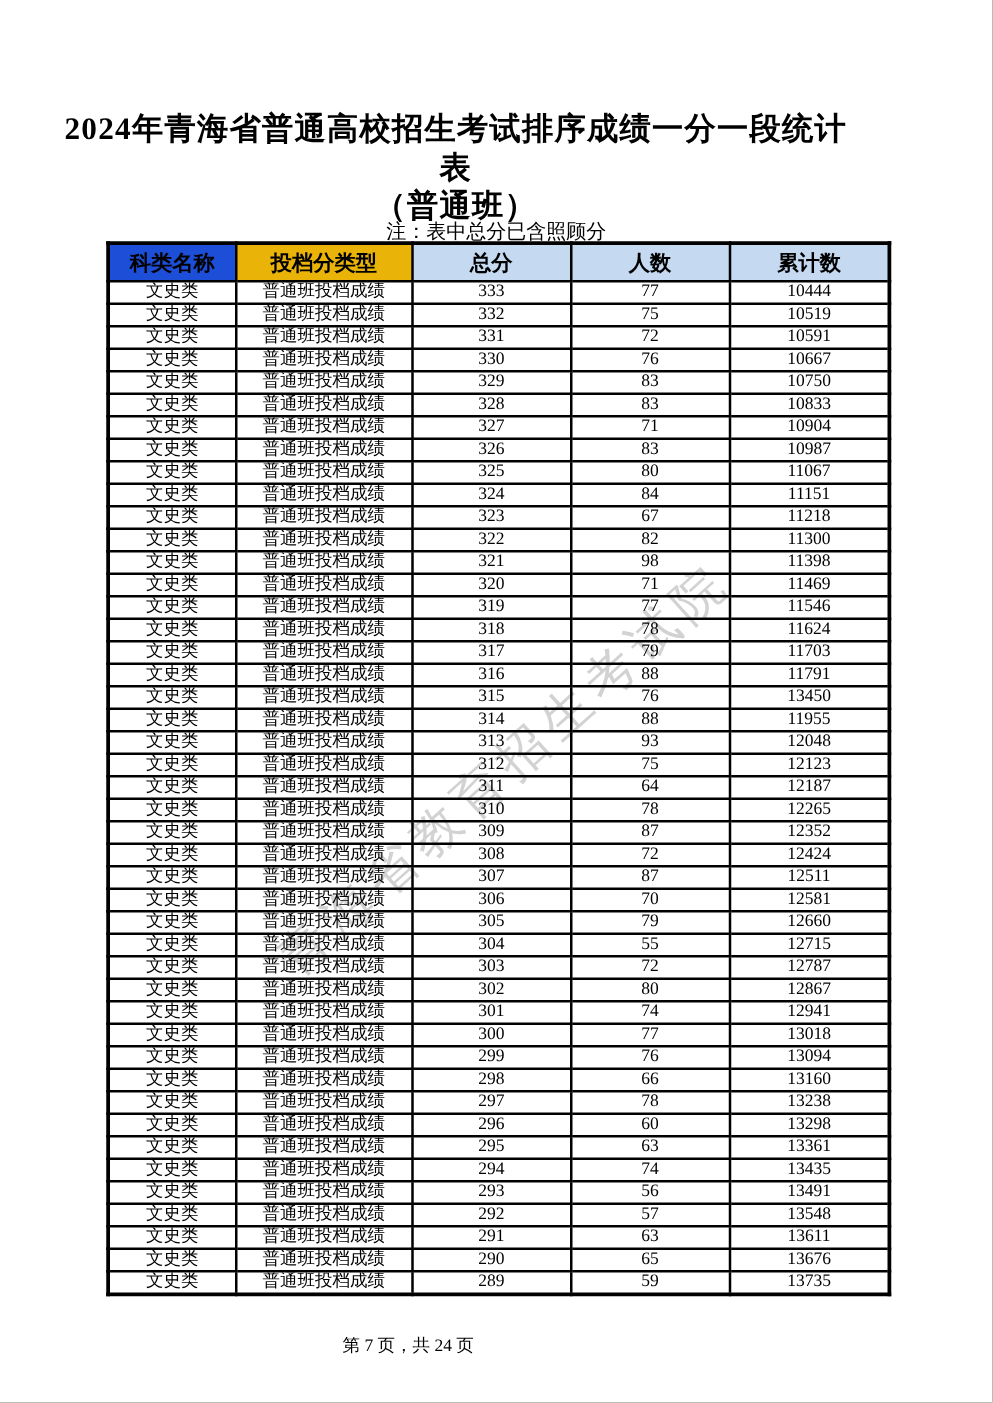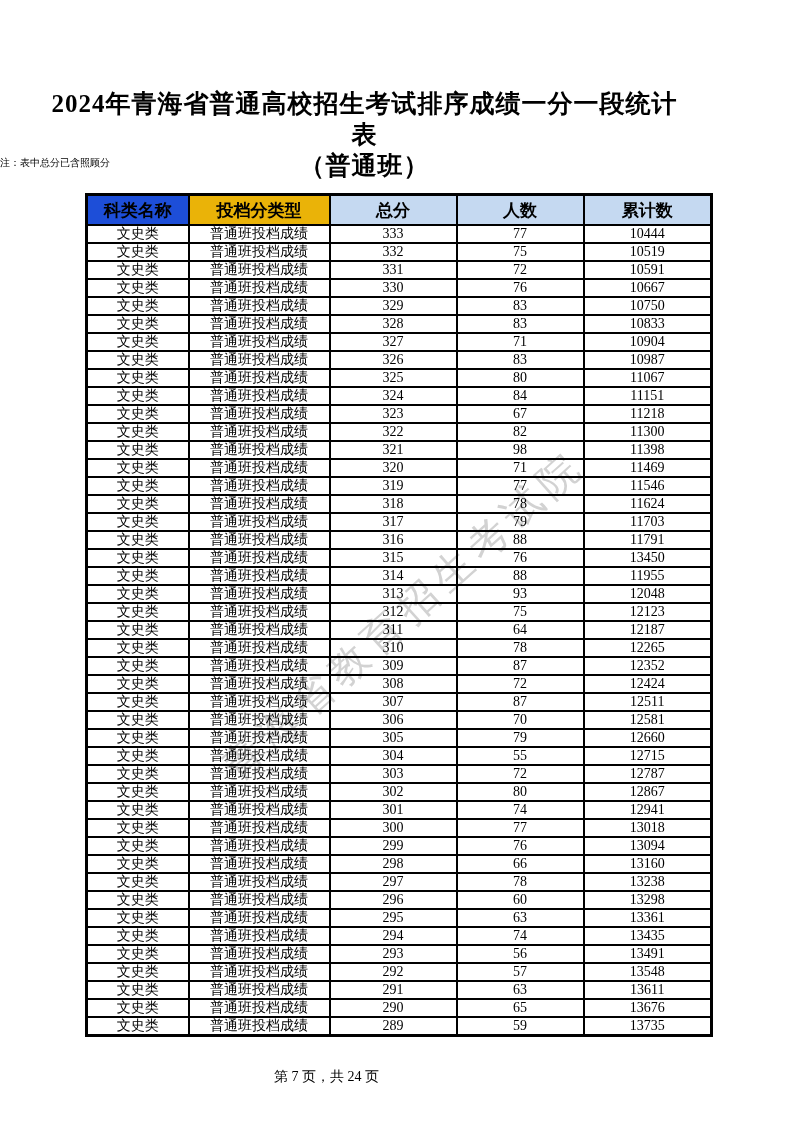--- a/index.html
+++ b/index.html
@@ -36,25 +36,25 @@
     margin-left: 40px;
   }
   .title-line {
     font-size: 25px;
     font-weight: bold;
     line-height: 31px;
     letter-spacing: 1px;
   }
   .note {
     position: absolute;
-    top: 156px;
+    top: 175px;
     left: 0;
     width: 794px;
-    text-align: left;
-    font-size: 10px;
+    text-align: center;
+    font-size: 16px;
     z-index: 2;
   }
   table.score-table {
     position: absolute;
     left: 85px;
     top: 193px;
     width: 625px;
     border-collapse: collapse;
     table-layout: fixed;
     z-index: 2;

